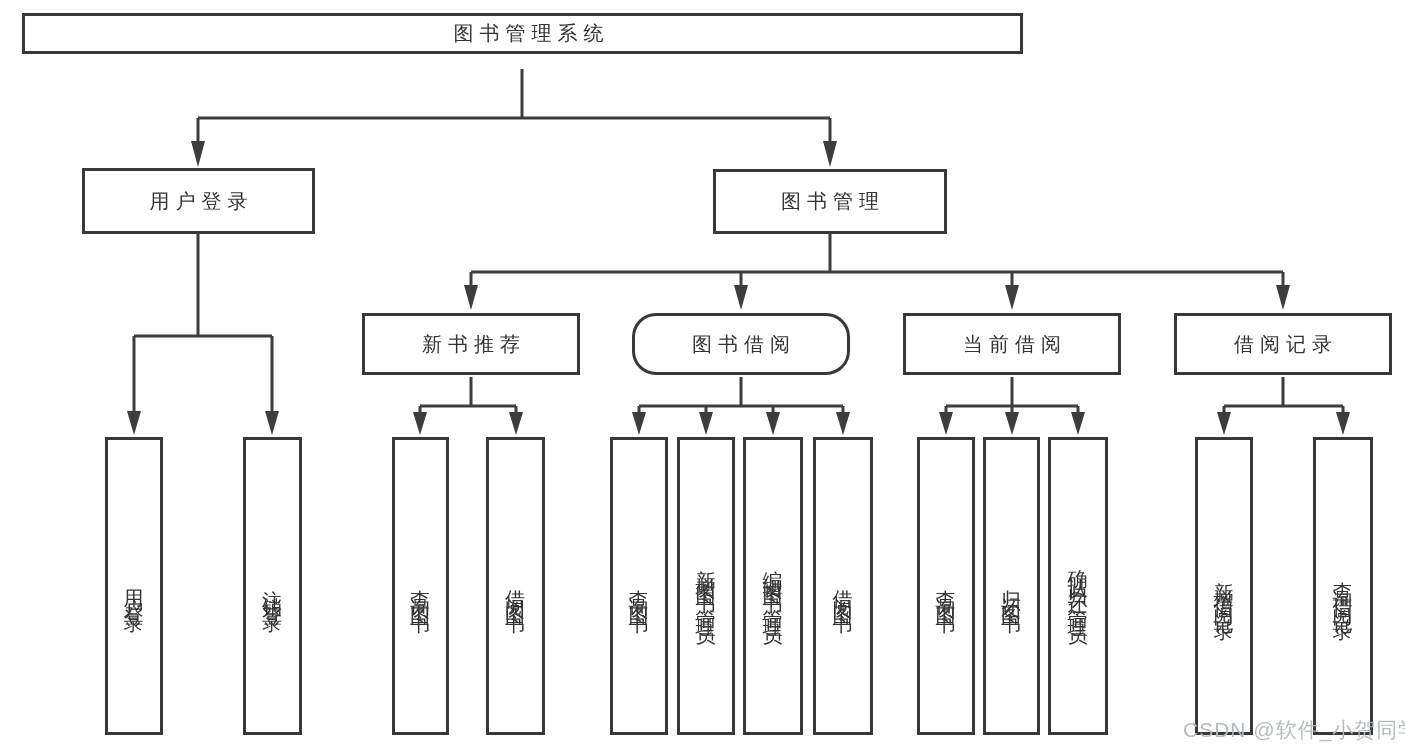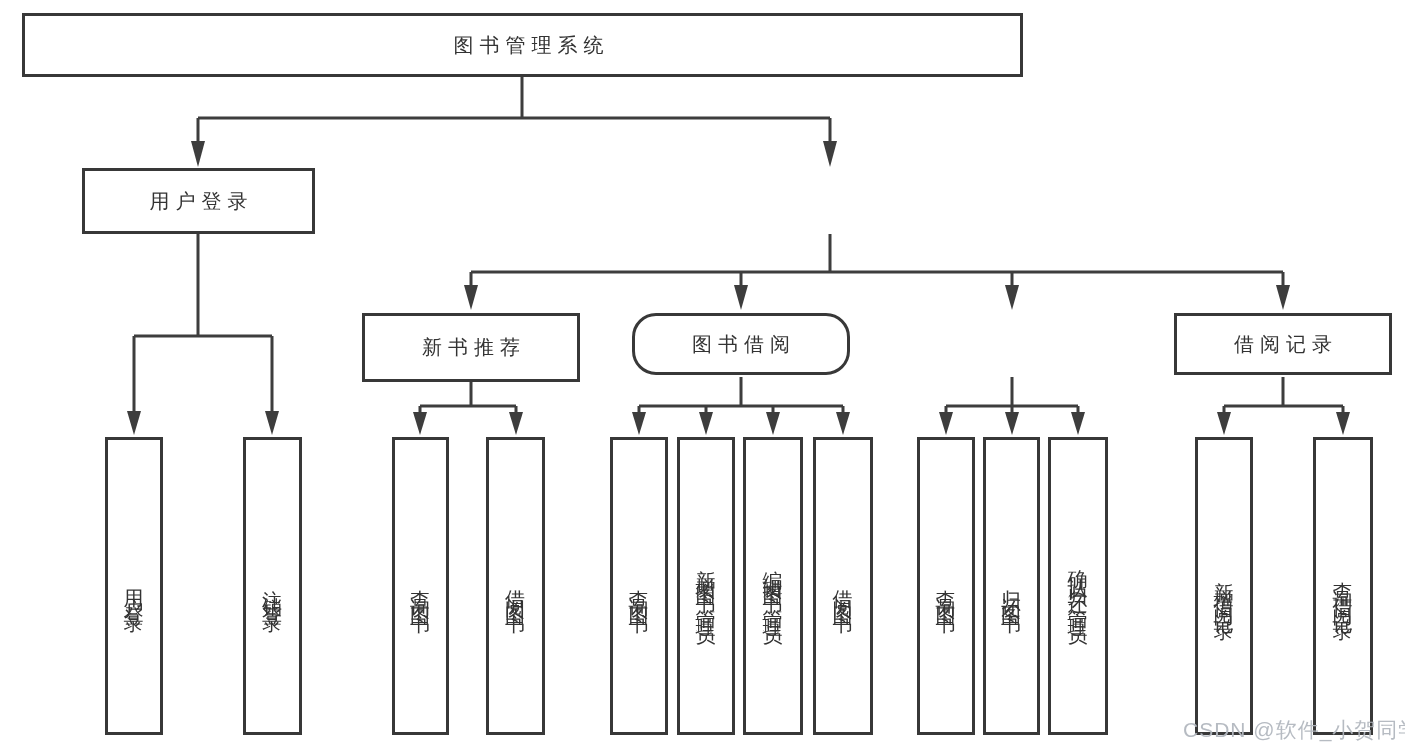--- a/index.html
+++ b/index.html
@@ -109,33 +109,39 @@
     </g>
 
     <g>
       <path d="M1283,377 V406 M1224,406 H1343"></path>
       <path d="M1224,406 V414 M1343,406 V414"></path>
       <polygon points="1217,412 1231,412 1224,435" fill="#3d3d3d" stroke="none"></polygon>
       <polygon points="1336,412 1350,412 1343,435" fill="#3d3d3d" stroke="none"></polygon>
     </g>
   </svg>
 
-  <div class="node hnode" style="left:22px; top:13px; width:1001px; height:64px;padding-left:12px;">
+  <div class="node hnode" style="left:22px; top:13px; width:1001px; height:41px;padding-left:12px;">
     <span>图书管理系统</span>
   </div>
 
   <div class="node hnode" style="left:82px; top:168px; width:233px; height:66px;">
     <span>用户登录</span>
   </div>
+  <div class="node hnode" style="left:713px; top:169px; width:234px; height:65px;">
+    <span>图书管理</span>
+  </div>
 
-  <div class="node hnode" style="left:362px; top:313px; width:218px; height:69px;align-items:center;">
+  <div class="node hnode" style="left:362px; top:313px; width:218px; height:62px;align-items:center;">
     <span>新书推荐</span>
   </div>
   <div class="node hnode" style="left:632px; top:313px; width:218px; height:62px;border-radius:24px;">
     <span>图书借阅</span>
+  </div>
+  <div class="node hnode" style="left:903px; top:313px; width:218px; height:62px;">
+    <span>当前借阅</span>
   </div>
   <div class="node hnode" style="left:1174px; top:313px; width:218px; height:62px;">
     <span>借阅记录</span>
   </div>
 
   <div class="node vnode" style="left:105px; top:437px; width:58px; height:298px;">
     <span>用户登录</span>
   </div>
   <div class="node vnode" style="left:243px; top:437px; width:59px; height:298px;">
     <span>注销登录</span>

